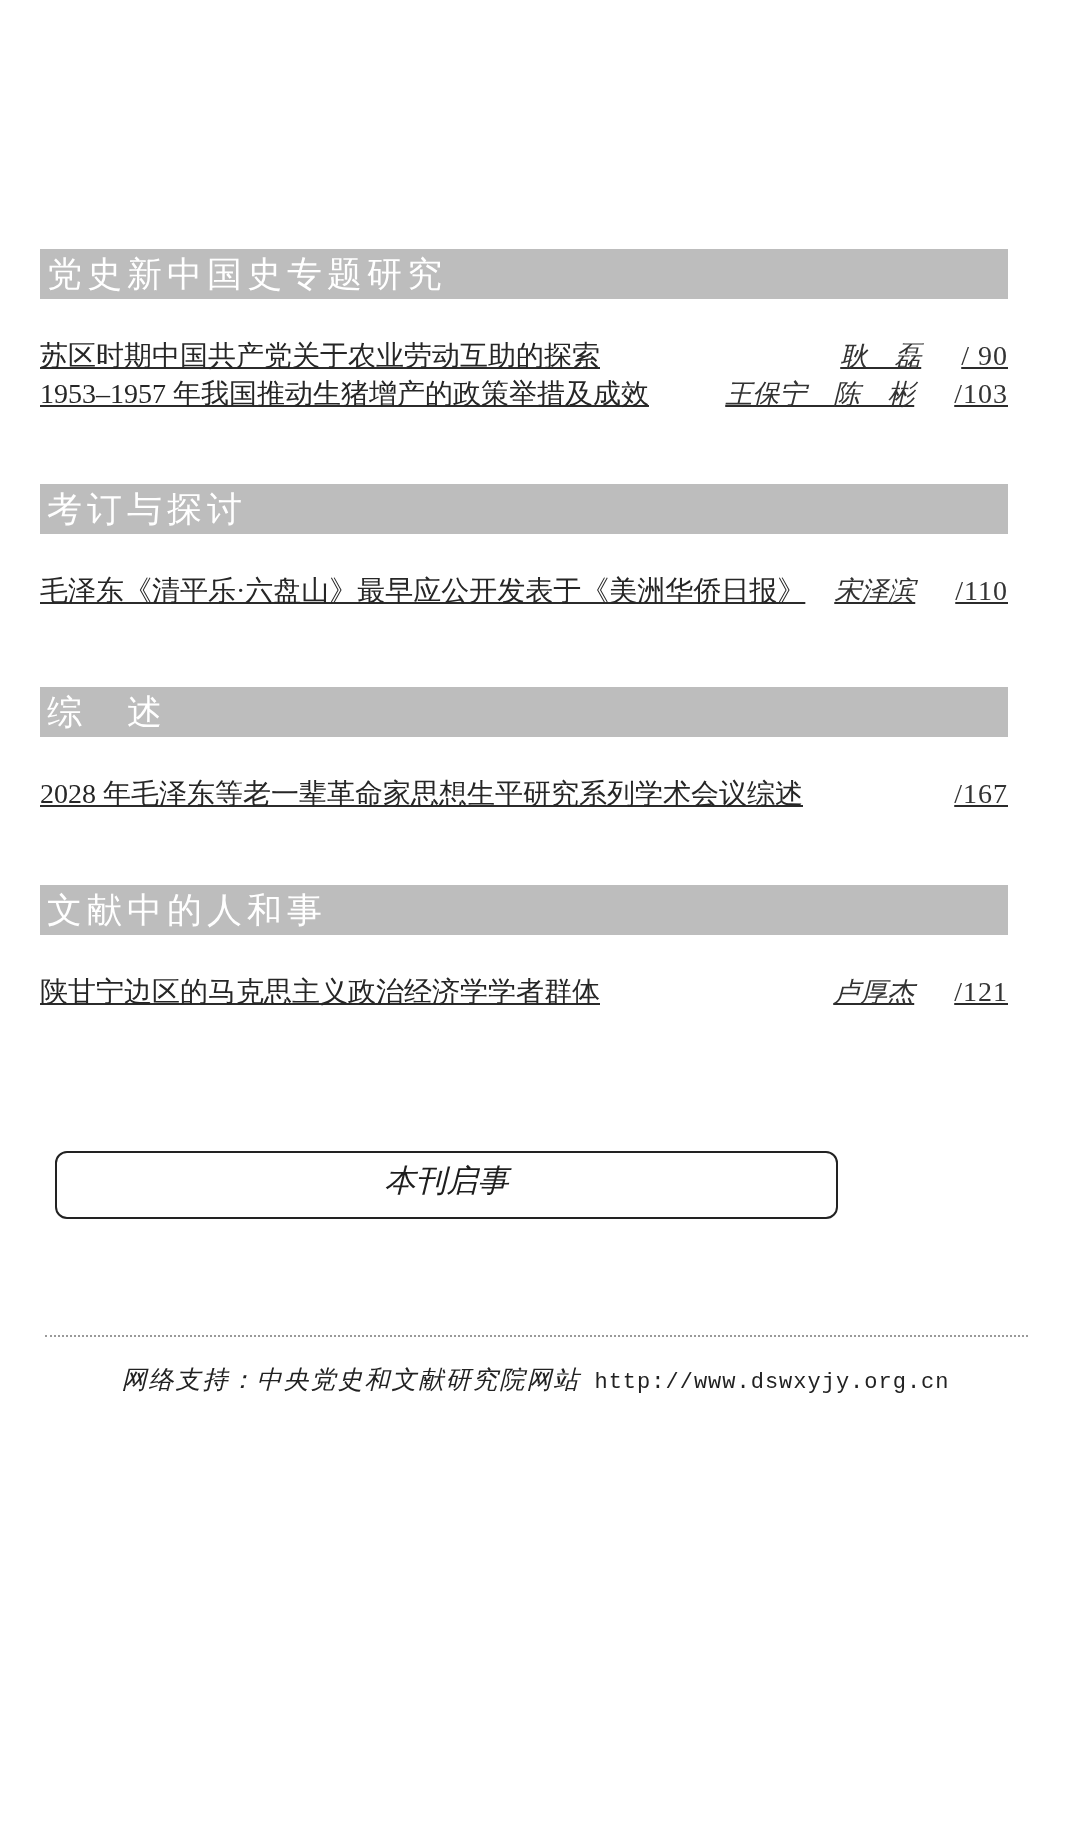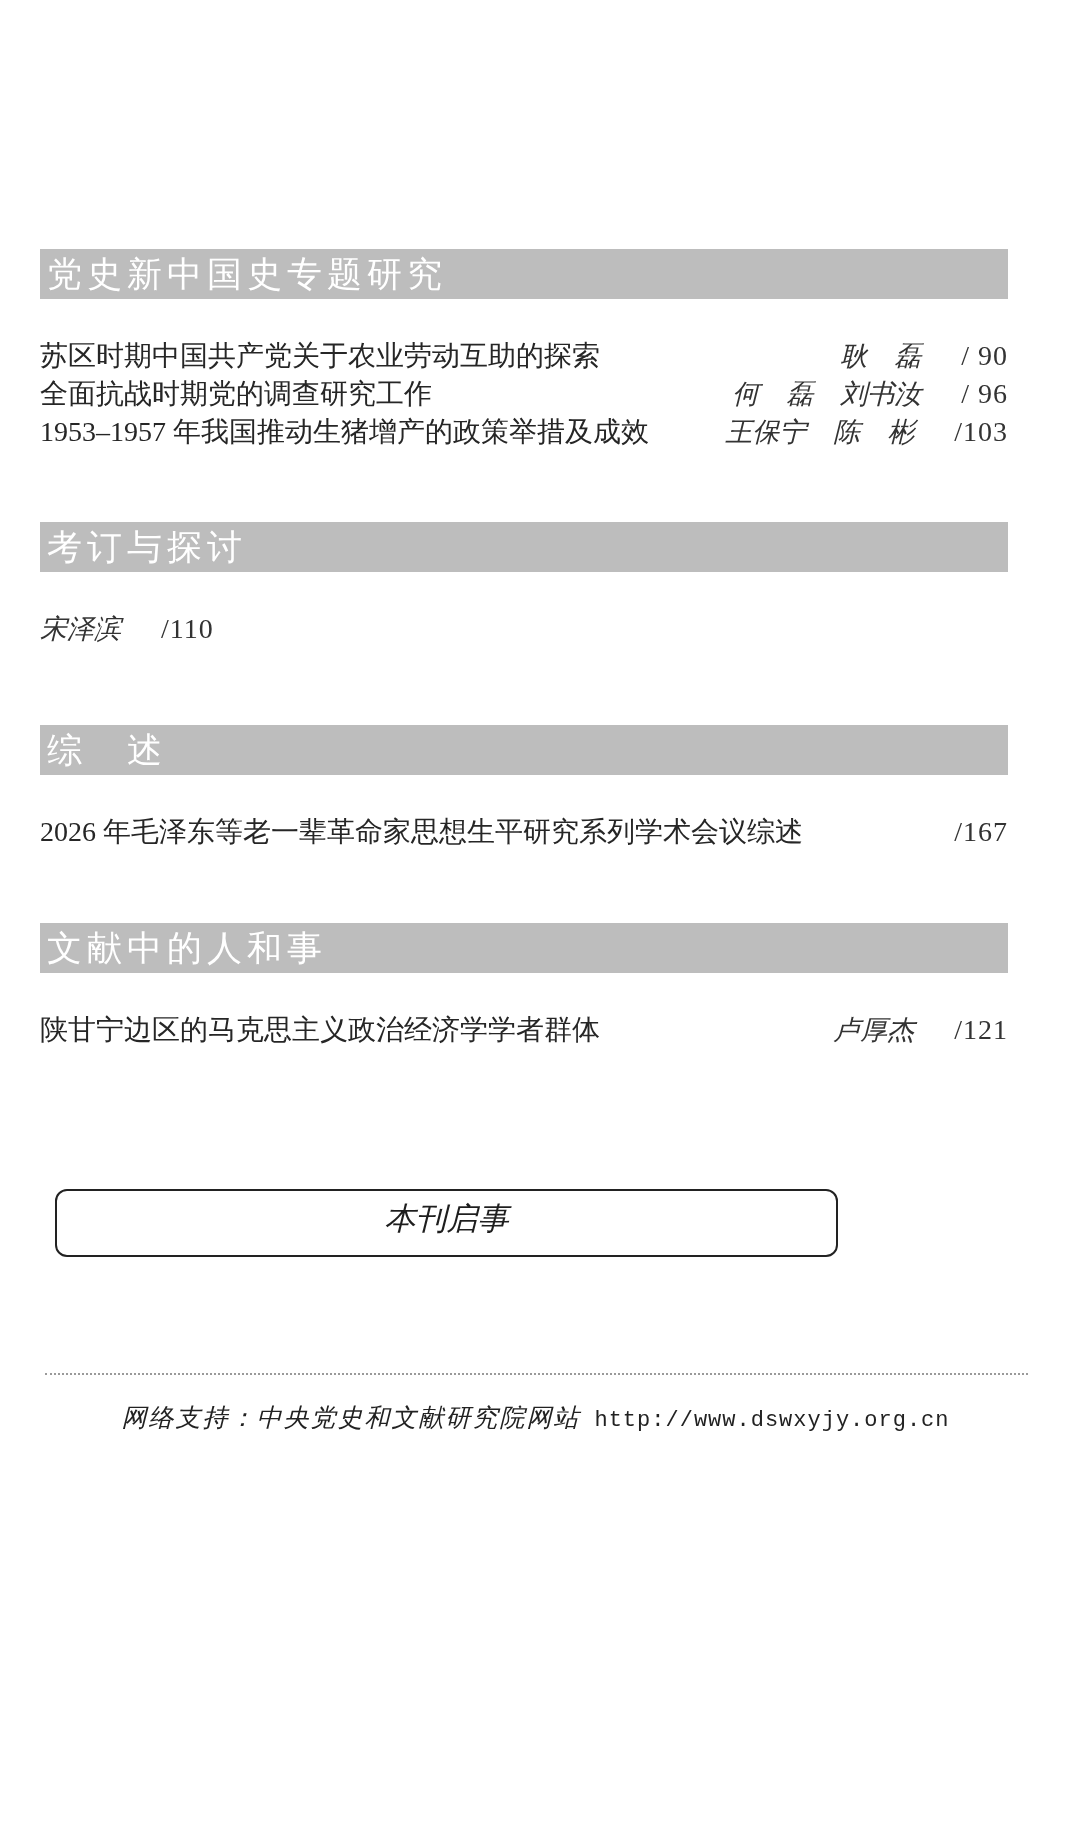--- a/index.html
+++ b/index.html
@@ -26,21 +26,21 @@
     box-sizing:border-box;
   }
   .sec-1{margin-top:233px;}
   .sec-2{margin-top:71px;}
   .sec-3{margin-top:77px;}
   .sec-4{margin-top:73px;}
 
   .entries{margin-top:38px;}
   .entry{
     display:flex;justify-content:space-between;align-items:baseline;
-    font-size:28px;line-height:37px;
+    font-size:28px;line-height:37px;text-decoration:underline;
   }
   .entry .title{white-space:nowrap;color:#262626;}
   .entry .meta{white-space:nowrap;display:flex;align-items:baseline;gap:24px;}
   .entry .authors{
     font-style:italic;
     font-size:27px;
     margin-right:16px;
     color:#333333;
   }
   .entry .pageno{font-size:28px;color:#333333;letter-spacing:1px;}
@@ -110,53 +110,47 @@
     </div>
     <div class="entries">
       <div class="entry">
         <span class="title">苏区时期中国共产党关于农业劳动互助的探索</span>
         <span class="meta">
           <span class="authors">耿　磊</span>
           <span class="pageno">/ 90</span>
         </span>
       </div>
       <div class="entry">
-        <span class="title">全面抗战时期党的调查研究工作</span>
-        <span class="meta">
-          <span class="authors">何　磊　刘书汝</span>
-          <span class="pageno">/ 96</span>
-        </span>
-      </div>
-      <div class="entry">
         <span class="title">1953–1957 年我国推动生猪增产的政策举措及成效</span>
         <span class="meta">
           <span class="authors">王保宁　陈　彬</span>
           <span class="pageno">/103</span>
         </span>
       </div>
     </div>
 
     <div class="section-bar sec-2">
       <span>考订与探讨</span>
     </div>
     <div class="entries">
       <div class="entry">
+        <span class="title">毛泽东《清平乐·六盘山》最早应公开发表于《美洲华侨日报》</span>
         <span class="meta">
           <span class="authors">宋泽滨</span>
           <span class="pageno">/110</span>
         </span>
       </div>
     </div>
 
     <div class="section-bar sec-3">
       <span>综　述</span>
     </div>
     <div class="entries">
       <div class="entry">
-        <span class="title">2026 年毛泽东等老一辈革命家思想生平研究系列学术会议综述</span>
+        <span class="title">2028 年毛泽东等老一辈革命家思想生平研究系列学术会议综述</span>
         <span class="meta">
           <span class="authors"></span>
           <span class="pageno">/167</span>
         </span>
       </div>
     </div>
 
     <div class="section-bar sec-4">
       <span>文献中的人和事</span>
     </div>

